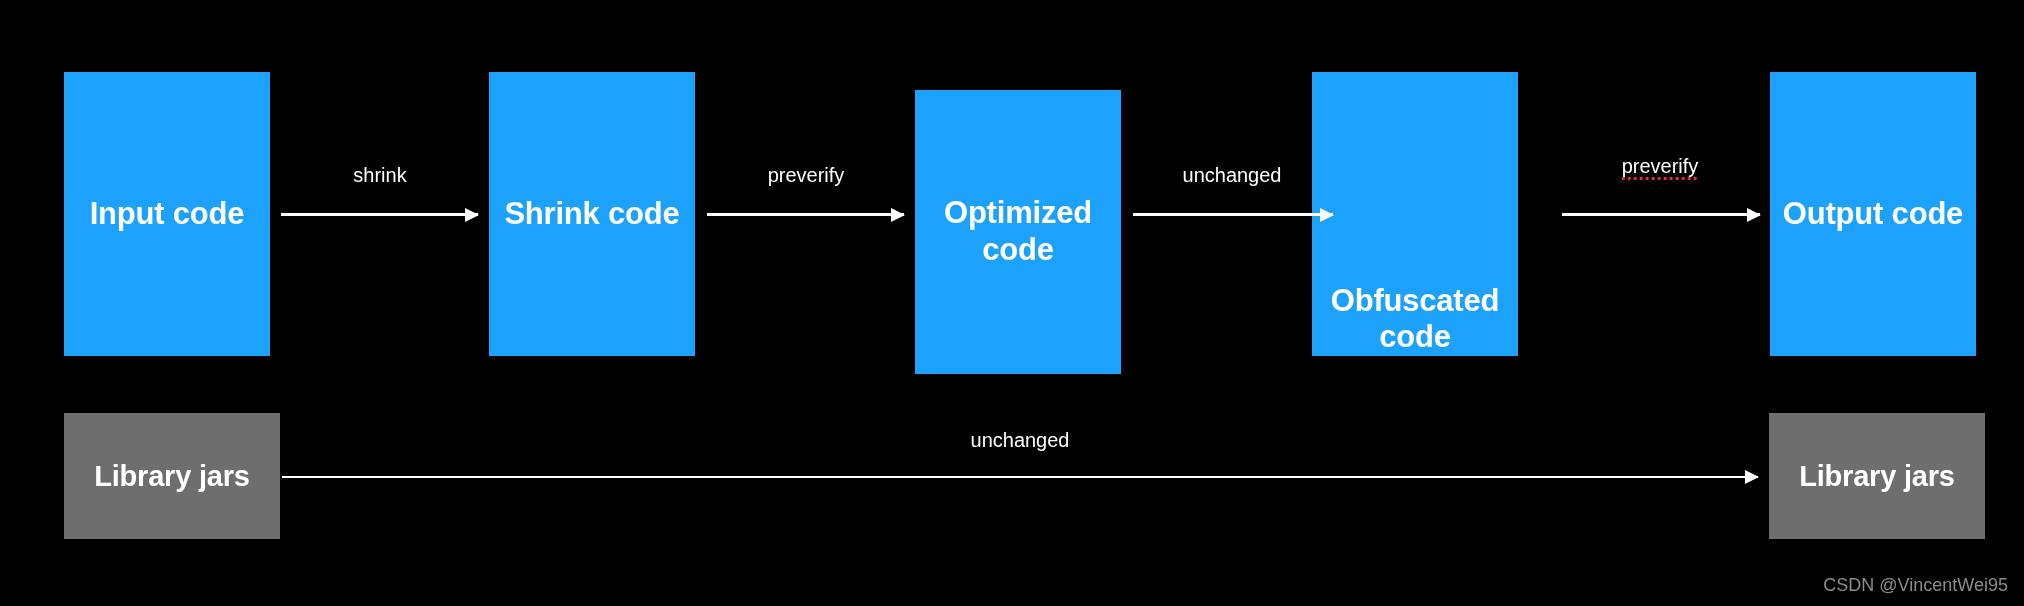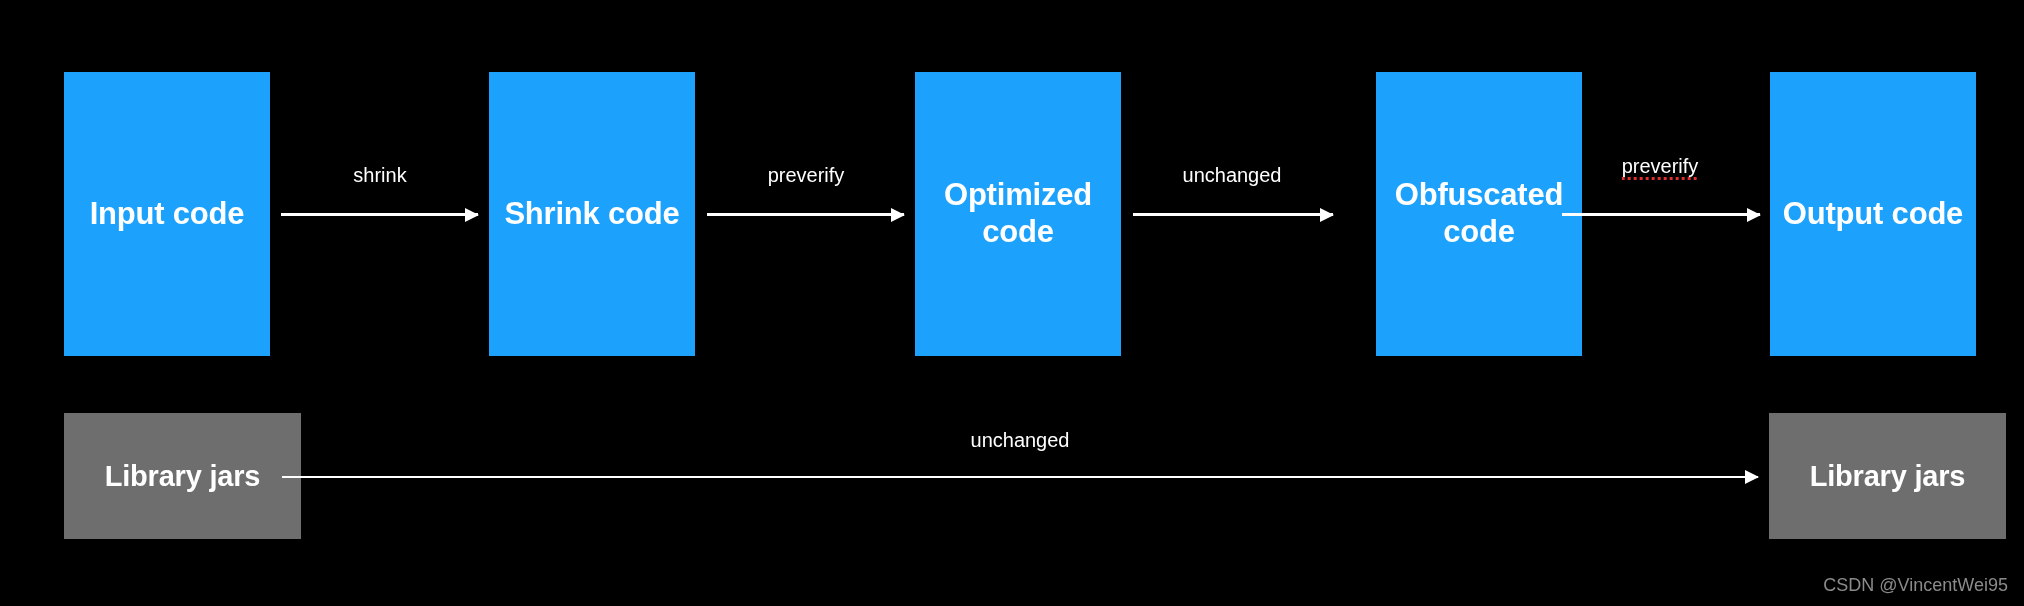--- a/index.html
+++ b/index.html
@@ -45,21 +45,21 @@
   .node.stage {
     background: #1CA2FC;
     width: 206px;
     height: 284px;
     top: 72px;
   }
   .node.stage .node-label { font-size: 31px; }
 
   .node.library {
     background: #6E6E6E;
-    width: 237px;
+    width: 216px;
     height: 126px;
     top: 413px;
   }
   .node.library .node-label { font-size: 29px; }
 
   
   .connector {
     position: absolute;
     height: 3px;
     background: #ffffff;
@@ -112,28 +112,28 @@
 <div id="canvas">
 
   <div class="node stage" style="left:64px;">
     <span class="node-label">Input code</span>
   </div>
 
   <div class="node stage" style="left:489px;">
     <span class="node-label">Shrink code</span>
   </div>
 
-  <div class="node stage" style="left:915px;">
+  <div class="node stage" style="left:915px;margin-top:18px;">
     <span class="node-label">
       <span>Optimized</span><br>
       <span>code</span>
     </span>
   </div>
 
-  <div class="node stage" style="left:1376px;">
+  <div class="node stage" style="left:1312px;align-items:flex-end;">
     <span class="node-label">
       <span>Obfuscated</span><br>
       <span>code</span>
     </span>
   </div>
 
   <div class="node stage" style="left:1770px;">
     <span class="node-label">Output code</span>
   </div>
 

